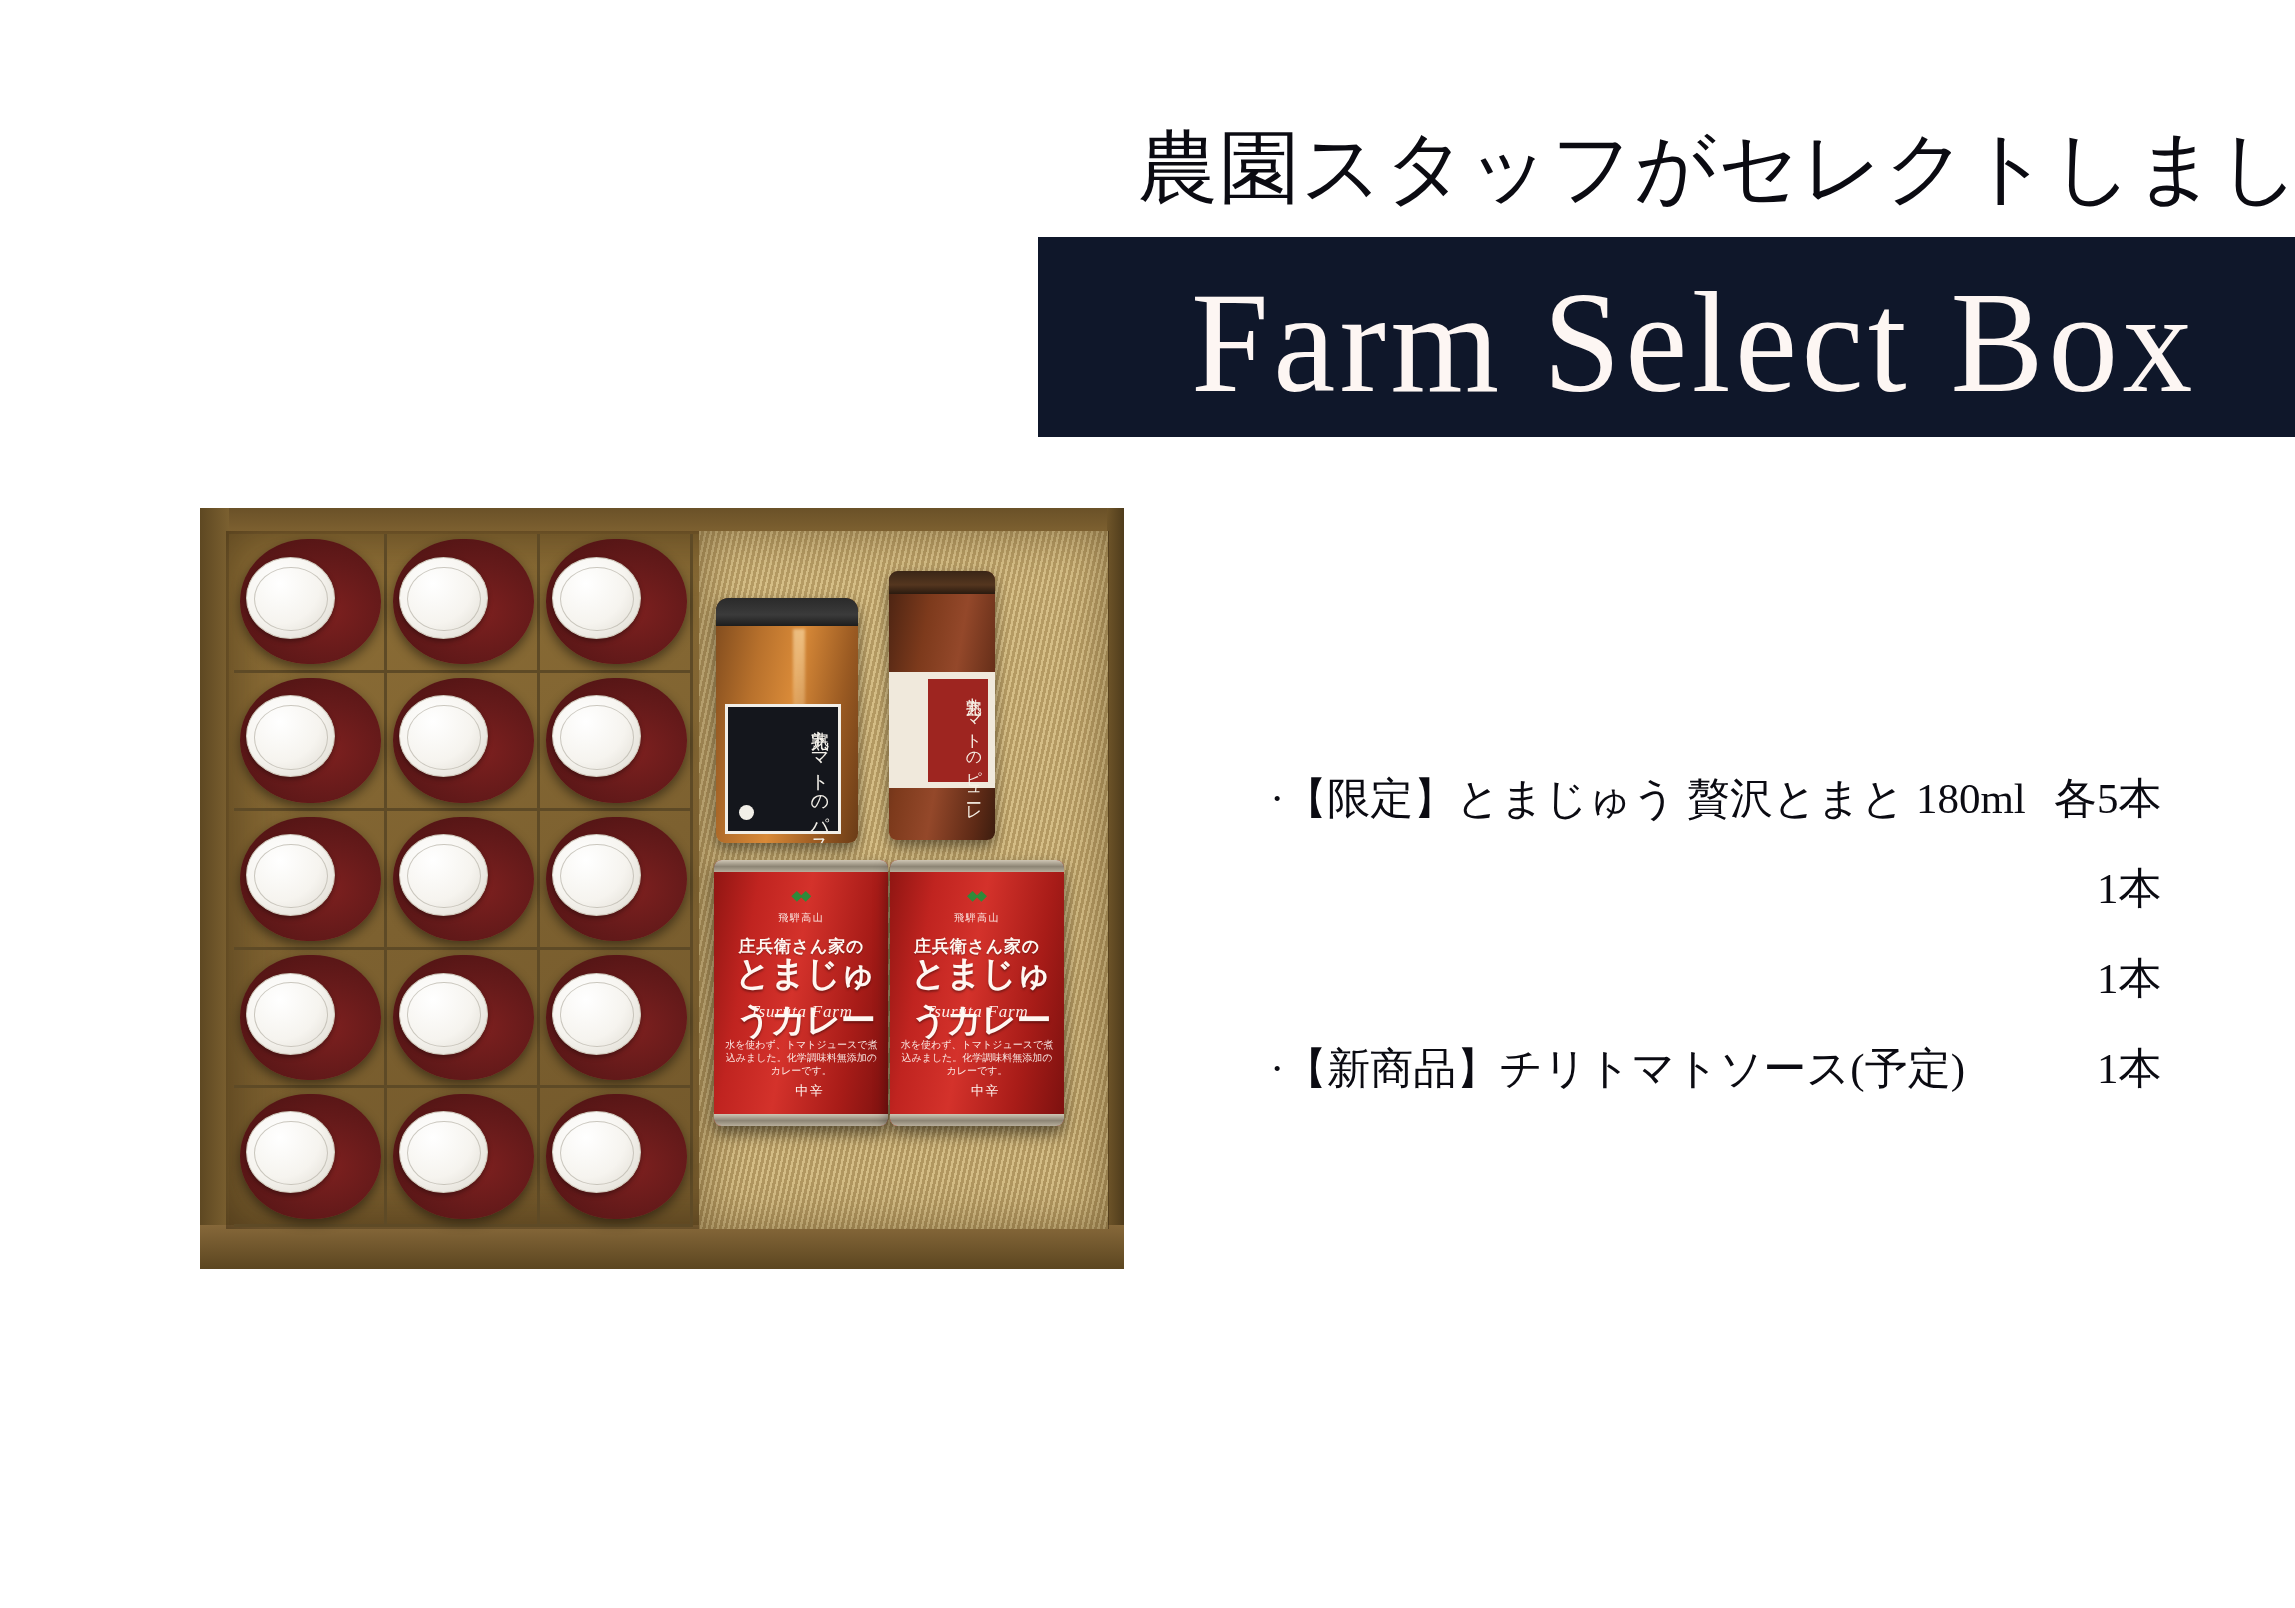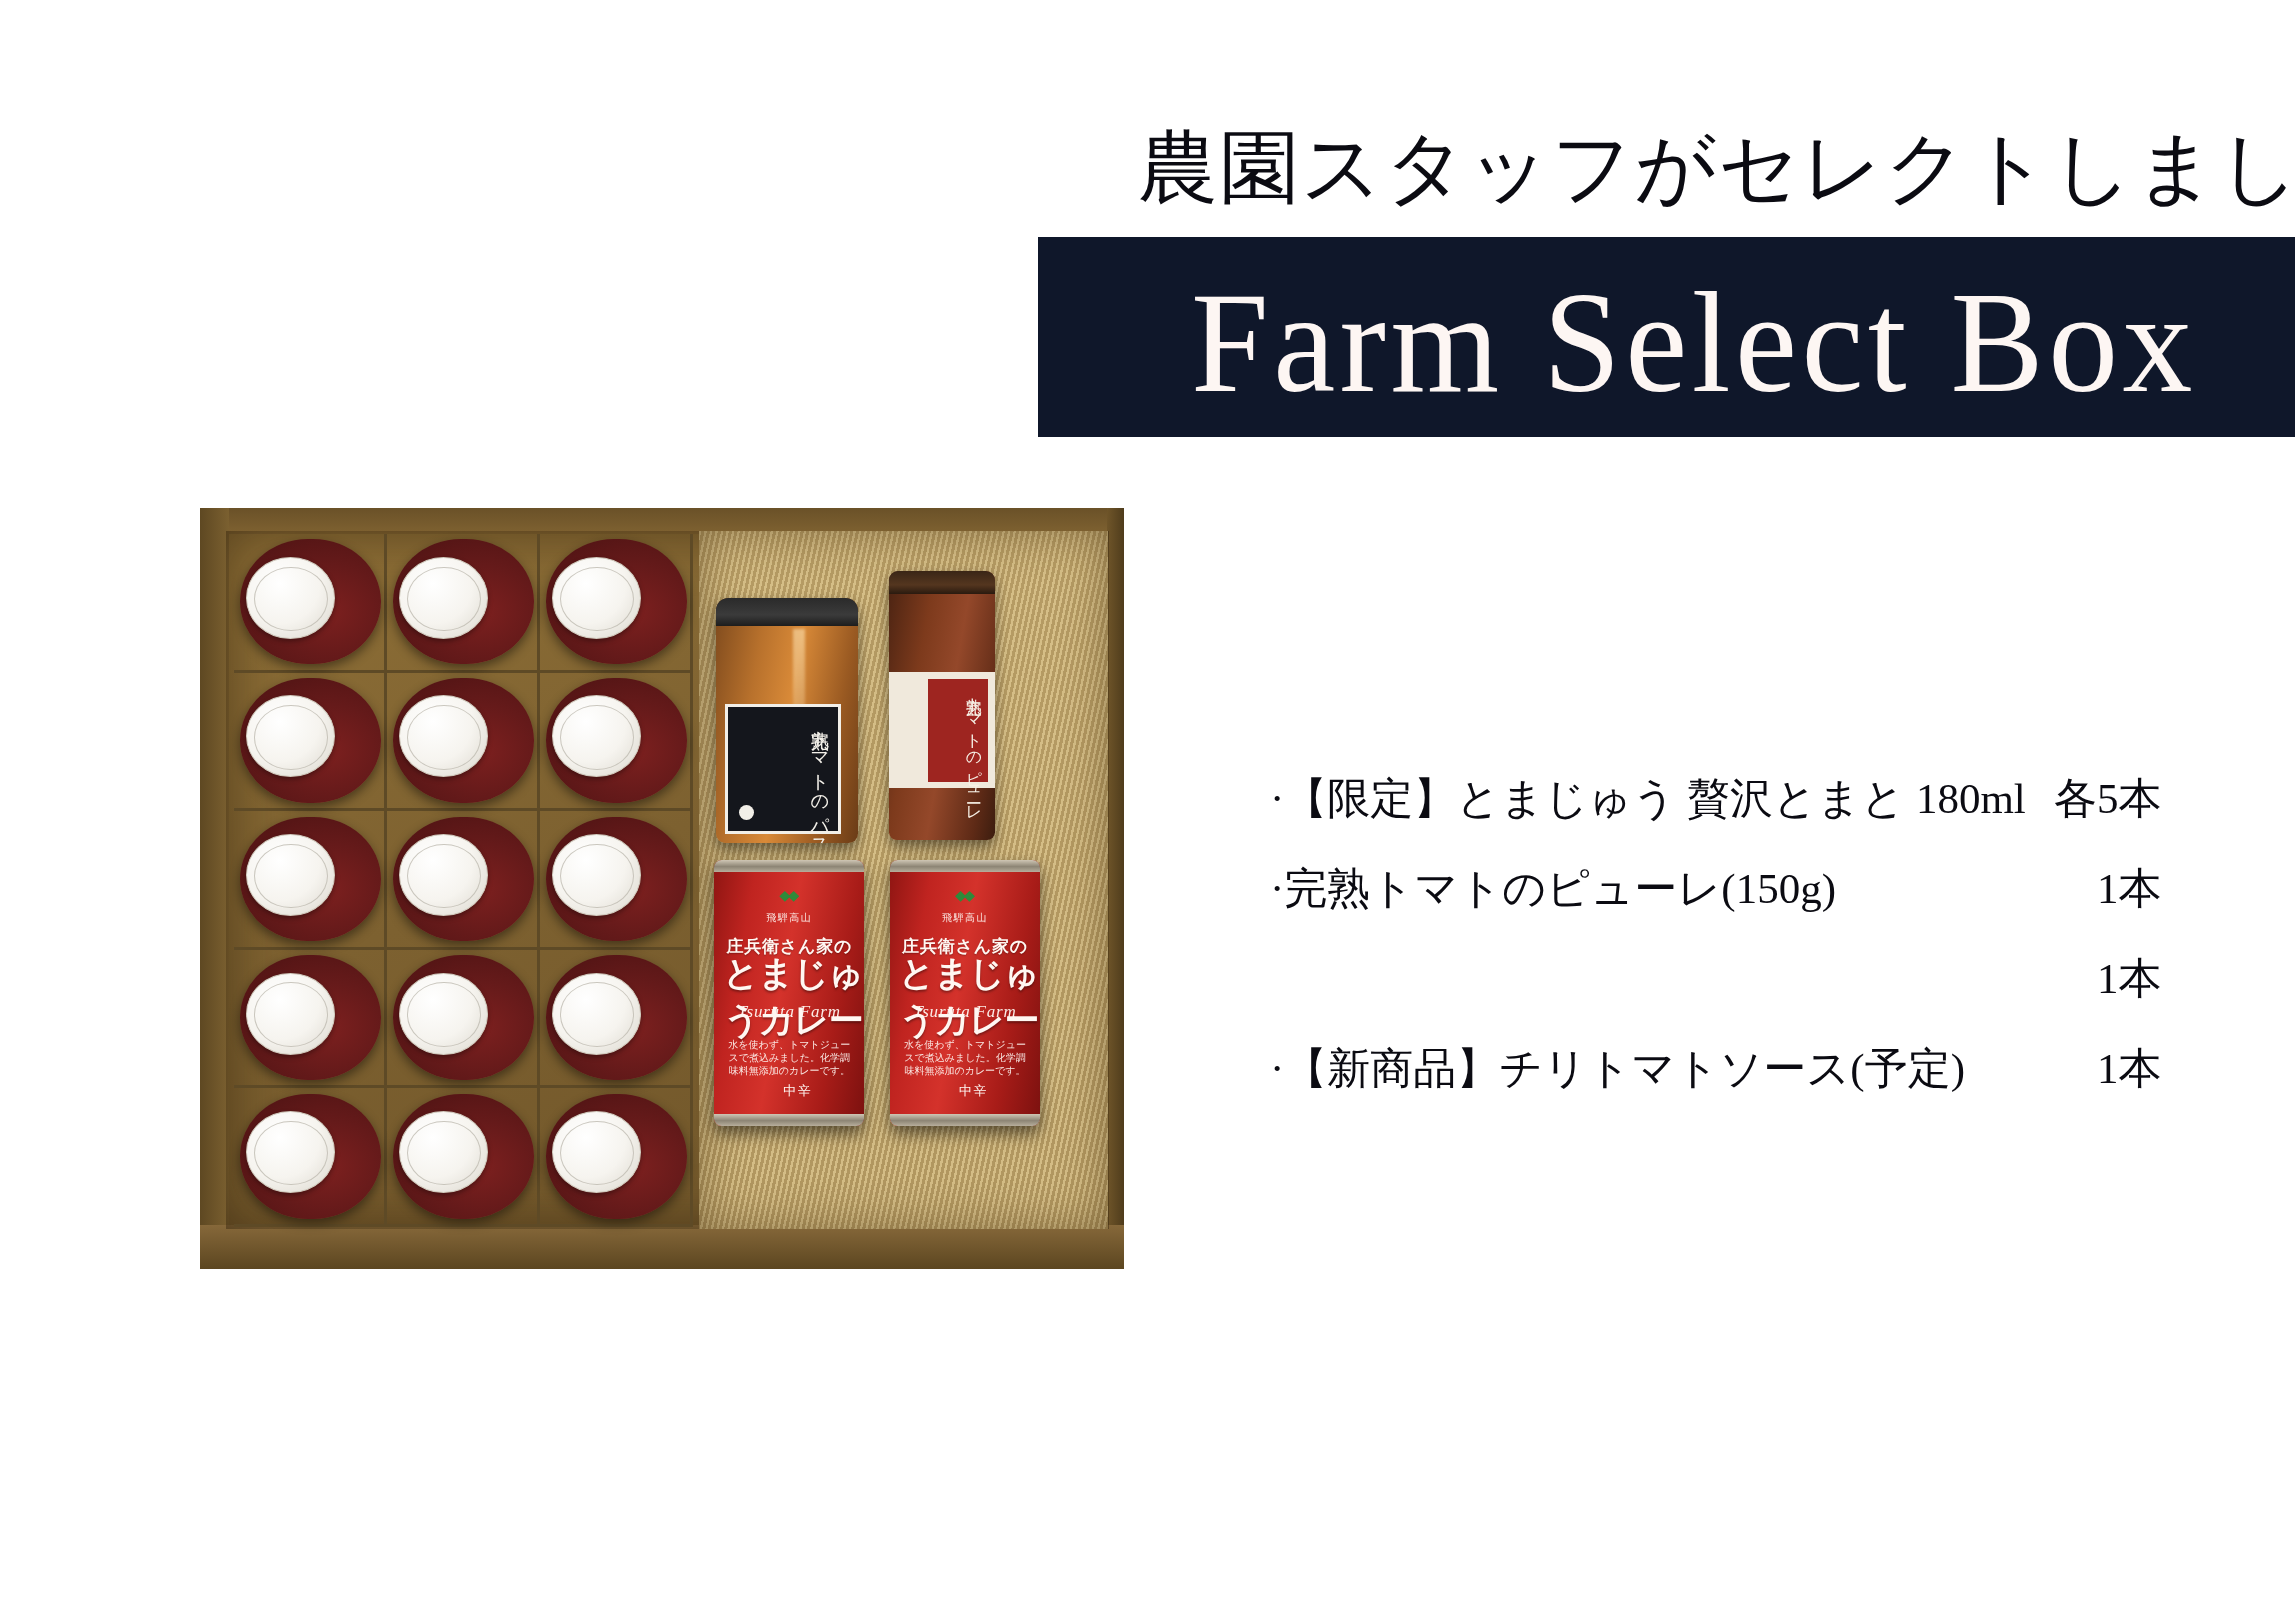--- a/index.html
+++ b/index.html
@@ -282,21 +282,21 @@
     left: 7.7px; top: 26px;
     width: 12.2px; height: 12.2px;
     border-radius: 50%;
     background: #f0e9dc;
   }
 
   
   .can {
     position: absolute;
     top: 329px;
-    width: 150px;
+    width: 174px;
     height: 266px;
     border-radius: 7.7px;
     background: linear-gradient(100deg, #8e1512 0%, #c02420 22%, #d4322b 46%, #a81c18 76%, #7b110f 100%);
     box-shadow: 0 7.7px 15.3px rgba(0,0,0,.5);
     overflow: hidden;
     color: #fff7f2;
     text-align: center;
   }
   .can.left  { left: 15.3px; }
   .can.right { left: 191px; }
@@ -541,21 +541,20 @@
 
     </div>
   </div>
 
   <div id="product-list">
     <div class="list-row">
       <span class="row-label">·【限定】とまじゅう 贅沢とまと 180ml</span>
       <span class="row-qty">各5本</span>
     </div>
     <div class="list-row">
-      <span class="row-label">·完熟トマトのピューレ(150g)</span>
       <span class="row-qty">1本</span>
     </div>
     <div class="list-row">
       <span class="row-qty">1本</span>
     </div>
     <div class="list-row">
       <span class="row-label">·【新商品】チリトマトソース(予定)</span>
       <span class="row-qty">1本</span>
     </div>
   </div>

